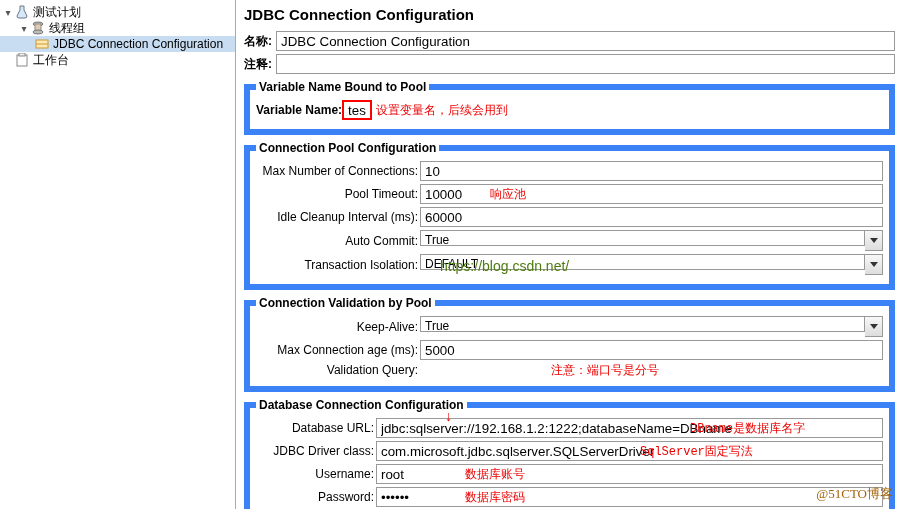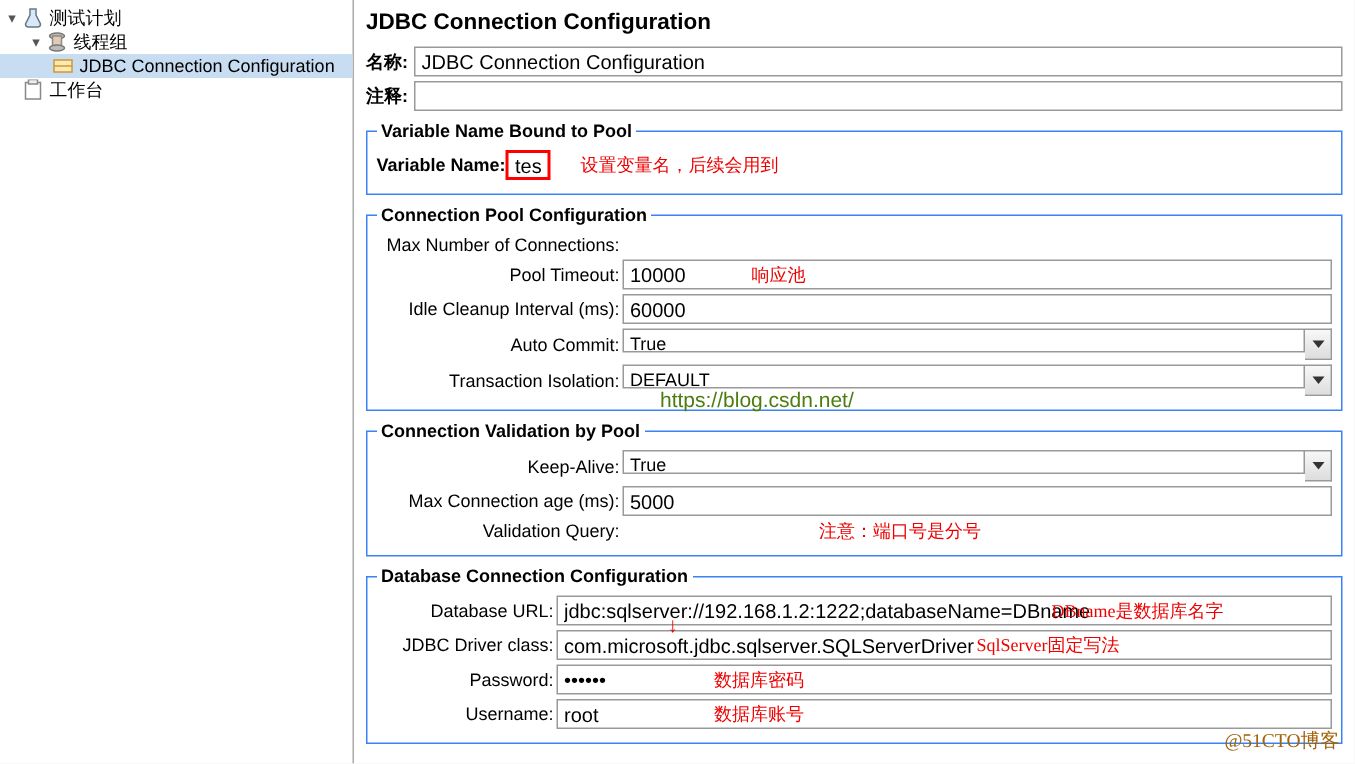--- a/index.html
+++ b/index.html
@@ -11,31 +11,31 @@
 .tree-toggle { width: 12px; text-align: center; font-size: 10px; color: #555; }
 .tree-icon { width: 16px; height: 16px; margin-right: 3px; display: inline-flex; align-items: center; justify-content: center; }
 .indent-0 { padding-left: 2px; }
 .indent-1 { padding-left: 18px; }
 .indent-2 { padding-left: 34px; }
 .main-panel { flex: 1; background: #fff; padding: 6px 8px; overflow-y: auto; }
 .page-title { font-size: 15px; font-weight: bold; margin-bottom: 8px; font-family: Arial, sans-serif; }
 .name-row { display: flex; align-items: center; margin-bottom: 3px; justify-content: flex-end; }
 .name-label { font-weight: bold; margin-right: 4px; }
 .name-input { flex: 1; border: 1px solid #999; padding: 2px 4px; height: 20px; }
-fieldset { border: 1px solid #3b82f6; margin-top: 6px; padding: 6px; }
+fieldset { border: 6px solid #3b82f6; margin-top: 6px; padding: 6px; }
 legend { font-weight: bold; font-size: 12px; padding: 0 3px; font-family: Arial, sans-serif; }
 .field-row { display: flex; align-items: center; margin-bottom: 3px; position: relative; }
 .field-label { width: 164px; text-align: right; font-weight: normal; font-family: Arial, sans-serif; padding-right: 2px; }
 .field-input { flex: 1; border: 1px solid #999; padding: 2px 4px; height: 20px; font-family: Arial, sans-serif; }
 .field-input.varname { flex: none; width: 30px; border: 2px solid red; }
 .dropdown { flex: 1; display: flex; }
 .dropdown-value { flex: 1; border: 1px solid #999; padding: 2px 4px; height: 16px; background: #fff; }
 .dropdown-btn { width: 18px; height: 21px; border: 1px solid #999; border-left: none; background: linear-gradient(#f8f8f8,#ddd); display: flex; align-items: center; justify-content: center; }
 .dropdown-btn::after { content: ""; border-left: 4px solid transparent; border-right: 4px solid transparent; border-top: 5px solid #333; }
-.annotation { color: #e00; font-family: Liberation Serif, serif; margin-left: 20px; white-space: nowrap; }
+.annotation { color: #e00; font-family: Liberation Mono, monospace; margin-left: 4px; white-space: nowrap; }
 .annotation.inside { position: absolute; }
 .watermark { position: absolute; right: 10px; bottom: 6px; color: #a16207; font-size: 13px; font-family: Liberation Serif, serif; }
 .wm-center { position: absolute; color: #4d7c0f; font-size: 14px; font-family: Arial; left: 440px; top: 258px; pointer-events: none; }
 .arrow-down { color: #e00; position: absolute; left: 445px; top: 408px; font-size: 14px; }
 </style>
 </head>
 <body>
 
 <div class="container">
   <div class="tree-panel">
@@ -97,20 +97,21 @@
         <span style="font-weight:bold;font-family:Liberation Sans, sans-serif">Variable Name:</span>
         <input class="field-input varname" value="test" style="">
         <span class="annotation">设置变量名，后续会用到</span>
       </div>
     </fieldset>
 
     <fieldset>
       <legend>Connection Pool Configuration</legend>
       <div class="field-row">
         <span class="field-label">Max Number of Connections:</span>
+        <input class="field-input" value="10" style="">
       </div>
       <div class="field-row">
         <span class="field-label">Pool Timeout:</span>
         <input class="field-input" value="10000" style="">
         <span class="annotation inside" style="left:230px">响应池</span>
       </div>
       <div class="field-row">
         <span class="field-label">Idle Cleanup Interval (ms):</span>
         <input class="field-input" value="60000" style="">
       </div>
@@ -138,45 +139,45 @@
           <div class="dropdown-value">True</div>
           <div class="dropdown-btn"></div>
         </div>
       </div>
       <div class="field-row">
         <span class="field-label">Max Connection age (ms):</span>
         <input class="field-input" value="5000" style="">
       </div>
       <div class="field-row">
         <span class="field-label">Validation Query:</span>
-        <span class="annotation inside" style="left:275px">注意：端口号是分号</span>
+        <span class="annotation inside" style="left:291px">注意：端口号是分号</span>
       </div>
     </fieldset>
 
     <fieldset>
       <legend>Database Connection Configuration</legend>
       <div class="field-row">
         <span class="field-label" style="width:120px">Database URL:</span>
         <input class="field-input" value="jdbc:sqlserver://192.168.1.2:1222;databaseName=DBname" style="">
         <span class="annotation inside" style="left:430px">DBname是数据库名字</span>
       </div>
       <div class="field-row">
         <span class="field-label" style="width:120px">JDBC Driver class:</span>
         <input class="field-input" value="com.microsoft.jdbc.sqlserver.SQLServerDriver" style="">
         <span class="annotation inside" style="left:380px">SqlServer固定写法</span>
       </div>
       <div class="field-row">
+        <span class="field-label" style="width:120px">Username:</span>
+        <input class="field-input" value="root" style="">
+        <span class="annotation inside" style="left:205px">数据库账号</span>
+      </div>
+      <div class="field-row">
         <span class="field-label" style="width:120px">Password:</span>
         <input class="field-input" value="••••••" style="">
         <span class="annotation inside" style="left:205px">数据库密码</span>
-      </div>
-      <div class="field-row">
-        <span class="field-label" style="width:120px">Username:</span>
-        <input class="field-input" value="root" style="">
-        <span class="annotation inside" style="left:205px">数据库账号</span>
       </div>
     </fieldset>
   </div>
 </div>
 
 <div class="wm-center">https://blog.csdn.net/</div>
 <div class="arrow-down">↓</div>
 <div class="watermark">@51CTO博客</div>
 
 </body></html>

